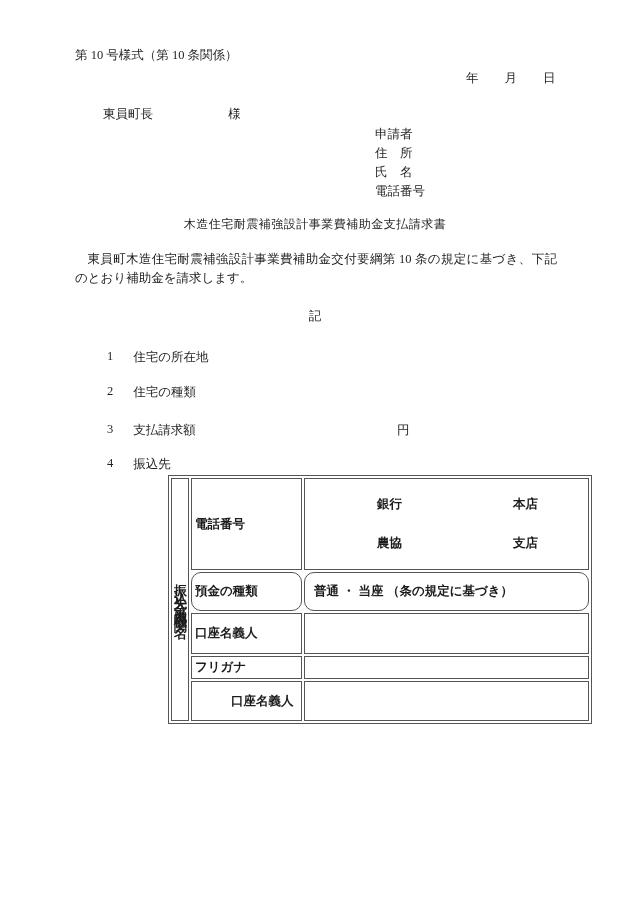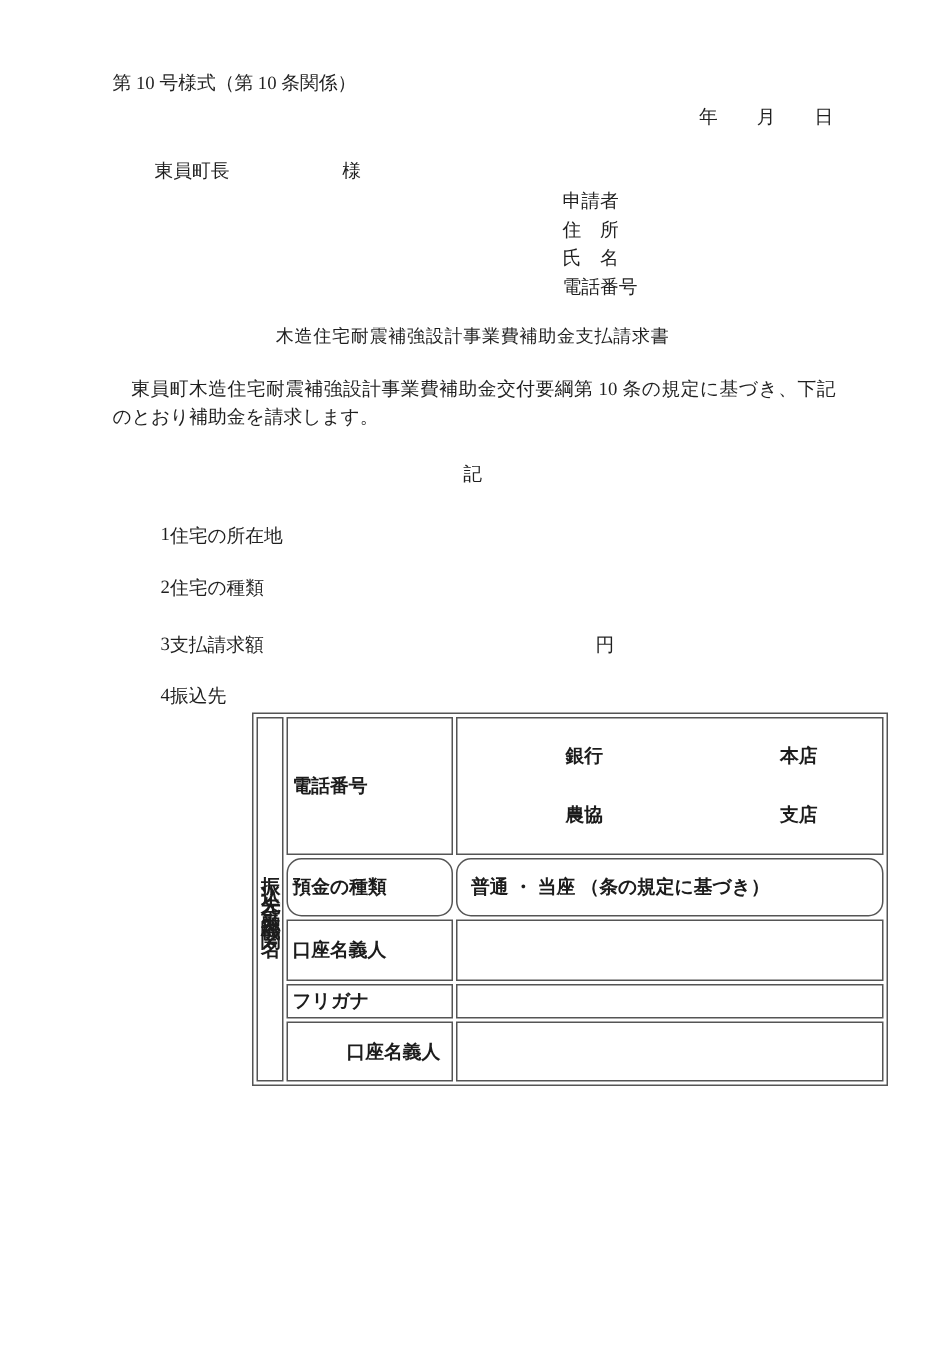--- a/index.html
+++ b/index.html
@@ -34,21 +34,21 @@
   .body-paragraph {
     left:75px; top:250px; width:482px;
     line-height:19px;
     text-indent:1em;
     text-align:justify;
   }
 
   .ki { left:0; top:308px; width:630px; text-align:center; }
 
   .item { position:absolute; left:107px; display:flex; }
-  .item .lab { }
+  .item .lab { margin-left:20px; }
   .item .suffix { position:absolute; left:290px; top:0; }
 
   
   .bank-table-wrap { left:168px; top:475px; }
   table.bank-table {
     border-collapse:separate;
     border-spacing:2px;
     border:1px solid #555;
     background:#ffffff;
     table-layout:fixed;
@@ -70,22 +70,22 @@
   td.lbl { width:70px; padding-left:3px; }
   td.val { width:244px; }
 
   tr.r1 td.lbl, tr.r1 td.val { height:90px; }
   tr.r2 td { height:37px;border-radius:10px; }
   tr.r3 td { height:39px; }
   tr.r4 td { height:21px; }
   tr.r5 td { height:38px;padding-left:39px; }
 
   .bank-cell { display:flex; flex-direction:column; justify-content:center; gap:22px; }
-  .bank-line { display:flex; padding-left:72px; }
-  .bank-line .right { margin-left:118px; }
+  .bank-line { display:flex; padding-left:72px;gap:24px; }
+  .bank-line .right { margin-left:87px; }
 
   td.deposit { padding-left:9px; }
 </style>
 </head>
 <body>
 
 <div class="page">
 
   <div class="abs form-number">第 10 号様式（第 10 条関係）</div>
 

